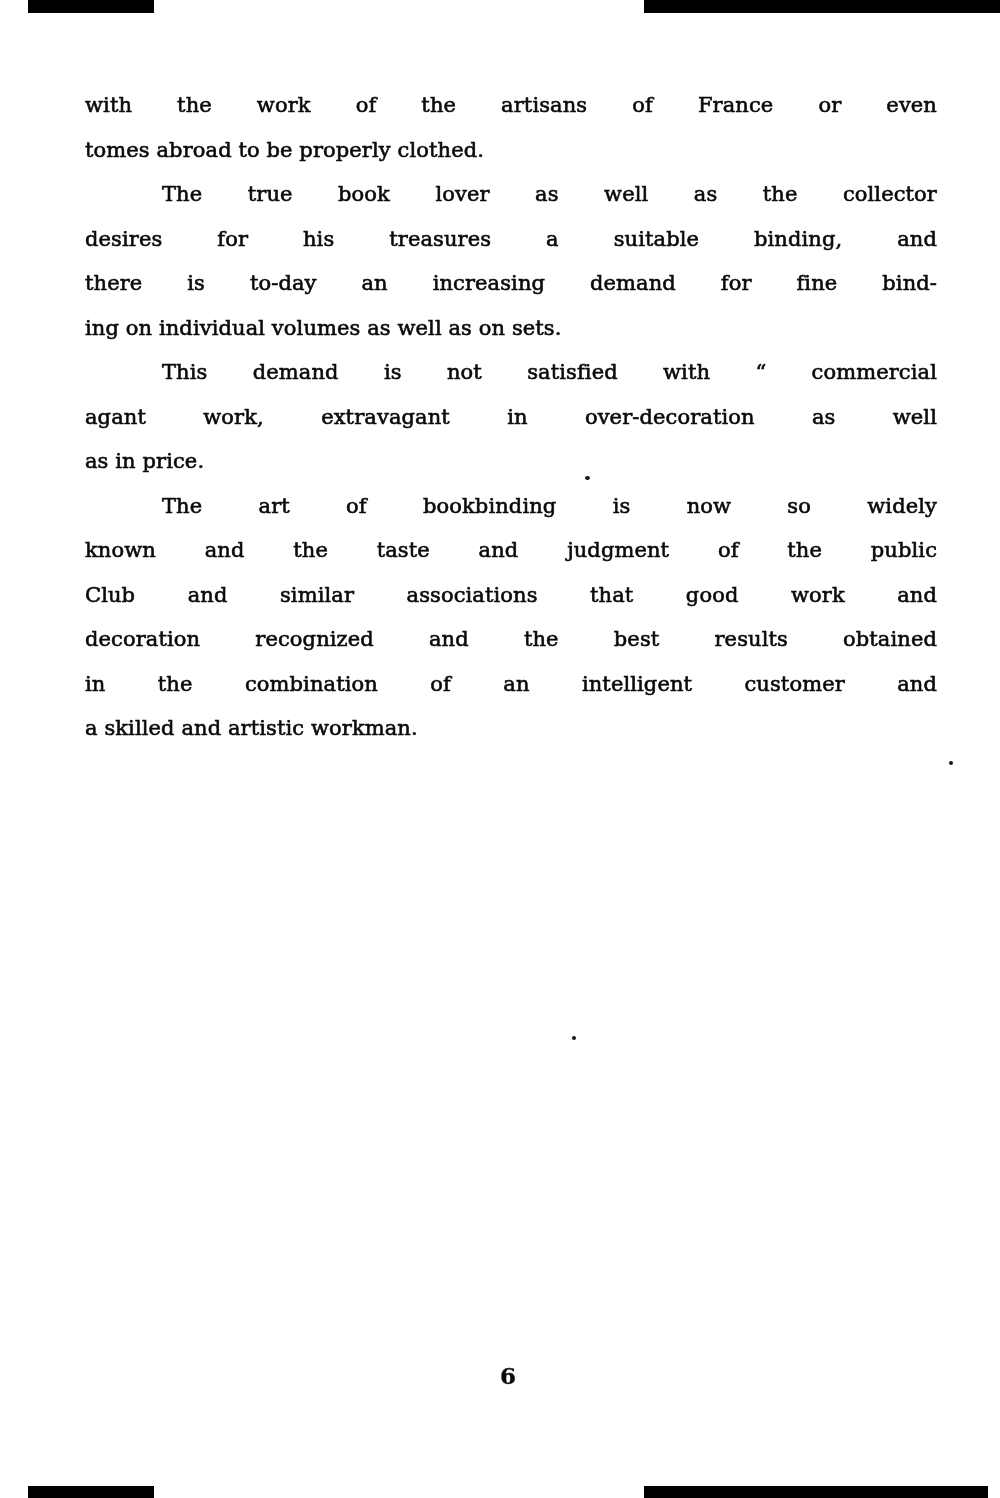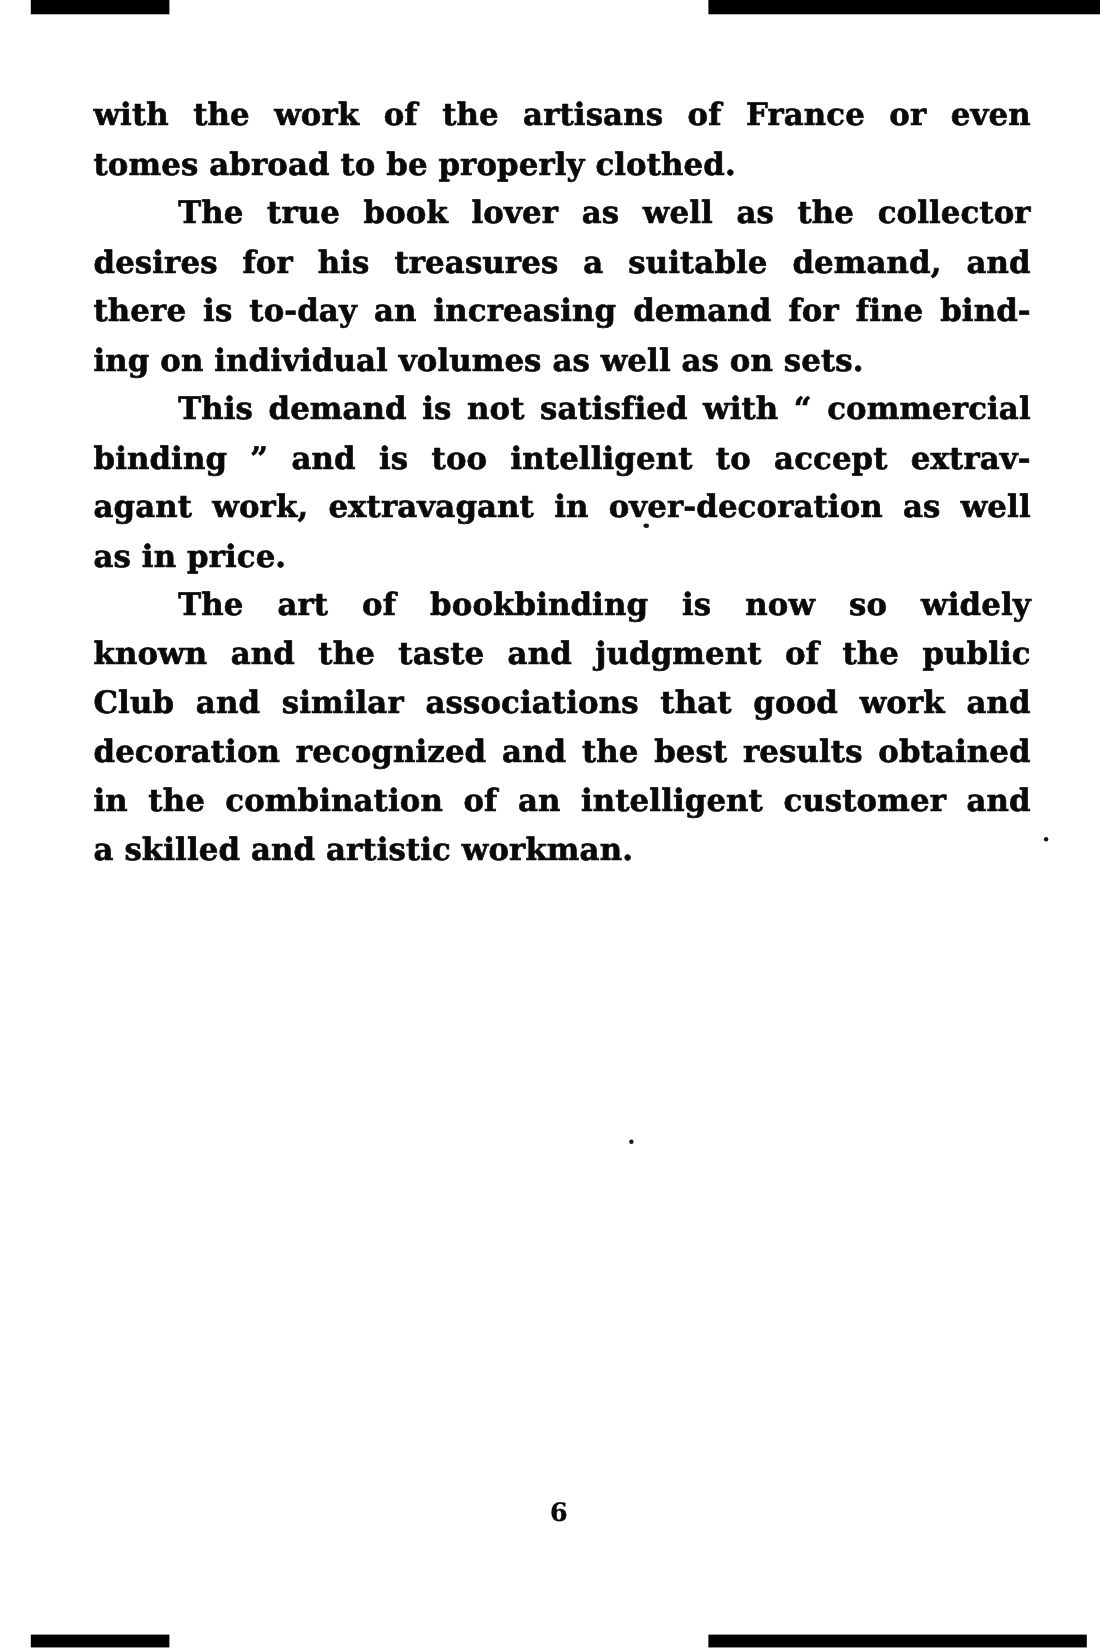--- a/index.html
+++ b/index.html
@@ -18,23 +18,23 @@
   }
   
   .text-block {
     position: absolute;
     left: 85px;
     top: 83px;
     width: 852px;
   }
   .line {
     margin: 0;
-    font-size: 28px;
+    font-size: 21px;
     line-height: 44.5px;
-    font-weight: 700;
+    font-weight: 400;
     letter-spacing: 0.1px;
     -webkit-text-stroke: 0.6px currentColor;
     text-align: justify;
     text-align-last: justify;
     white-space: normal;
   }
   .line.end {
     text-align: left;
     text-align-last: left;
   }
@@ -83,25 +83,24 @@
 
   <div class="speck s1"></div>
   <div class="speck s2"></div>
   <div class="speck s3"></div>
 
   <main class="text-block">
 
   <p class="line">with the work of the artisans of France or even</p>
       <p class="line end">tomes abroad to be properly clothed.</p>
       <p class="line indent">The true book lover as well as the collector</p>
-      <p class="line">desires for his treasures a suitable demand, and</p>
+      <p class="line">desires for his treasures a suitable binding, and</p>
       <p class="line">there is to-day an increasing demand for fine bind-</p>
       <p class="line end">ing on individual volumes as well as on sets.</p>
       <p class="line indent">This demand is not satisfied with “ commercial</p>
-      <p class="line">binding ” and is too intelligent to accept extrav-</p>
       <p class="line">agant work, extravagant in over-decoration as well</p>
       <p class="line end">as in price.</p>
       <p class="line indent">The art of bookbinding is now so widely</p>
       <p class="line">known and the taste and judgment of the public</p>
       <p class="line">Club and similar associations that good work and</p>
       <p class="line">decoration recognized and the best results obtained</p>
       <p class="line">in the combination of an intelligent customer and</p>
       <p class="line end">a skilled and artistic workman.</p>
     </main>
 

